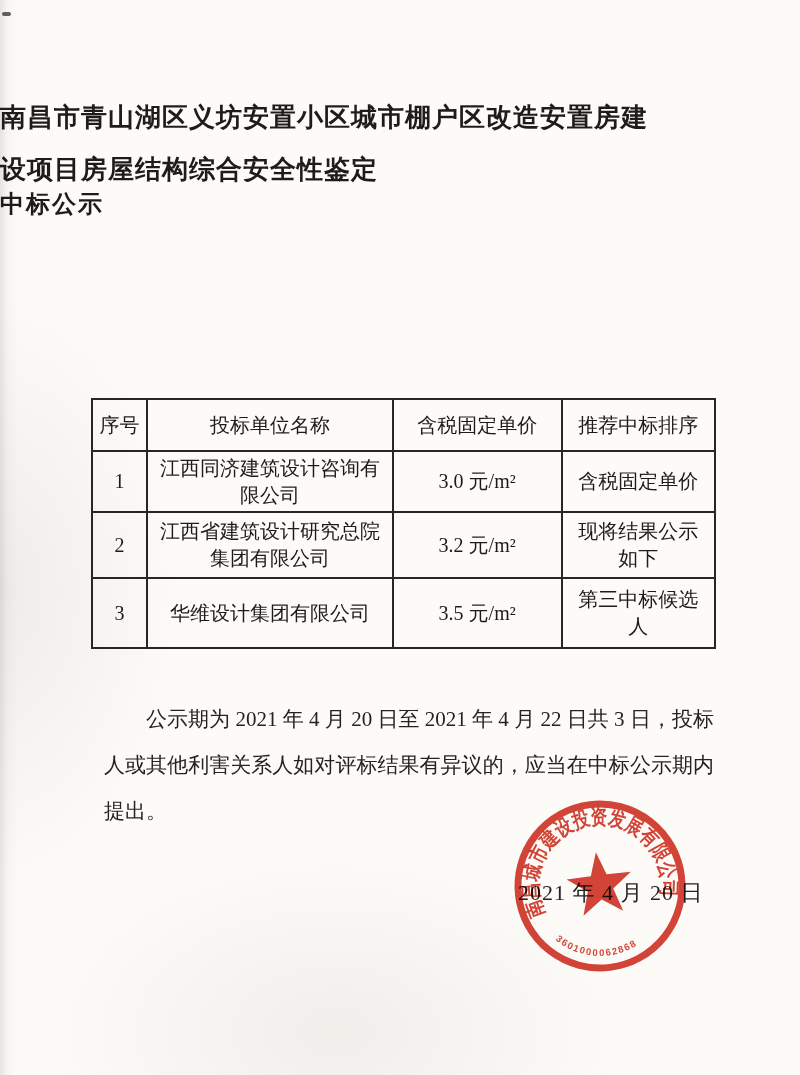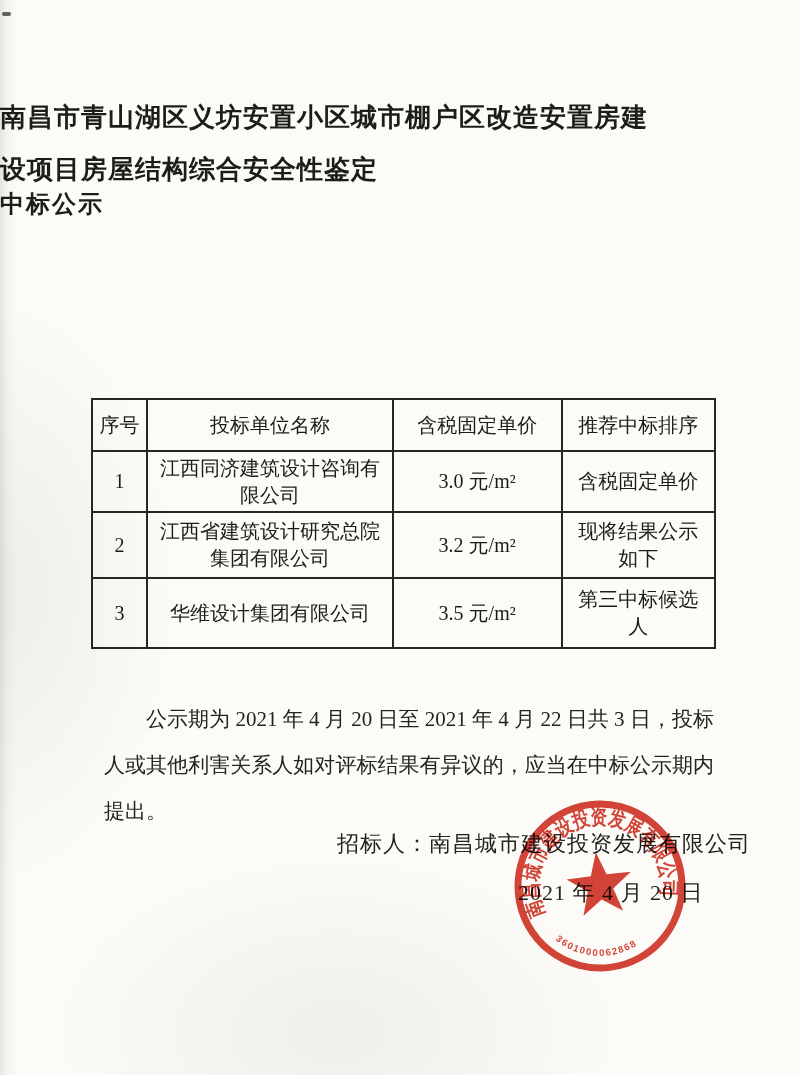--- a/index.html
+++ b/index.html
@@ -101,21 +101,20 @@
       <td>3</td>
       <td>华维设计集团有限公司</td>
       <td>3.5 元/m²</td>
       <td>第三中标候选人</td>
     </tr>
   </tbody>
     </table>
 
   <div class="para para-2">公示期为 2021 年 4 月 20 日至 2021 年 4 月 22 日共 3 日，投标人或其他利害关系人如对评标结果有异议的，应当在中标公示期内提出。</div>
 
-  <div class="sign-line">招标人：南昌城市建设投资发展有限公司</div>
   <div class="date-line">2021 年 4 月 20 日</div>
 
   <svg class="seal" viewBox="-100 -100 200 200" xmlns="http://www.w3.org/2000/svg">
     <defs>
       <path id="sealTopArc" d="M -58.26 21.2 A 62 62 0 1 1 58.26 21.2" fill="none"></path>
       <path id="sealBottomArc" d="M -53.62 45 A 70 70 0 0 0 53.62 45" fill="none"></path>
     </defs>
     <circle cx="0" cy="0" r="82" fill="none" stroke="#cf2a1b" stroke-width="7" opacity="0.95"></circle>
     <polygon fill="#cf2a1b" opacity="0.95" points="0,-34 7.94,-10.92 32.34,-10.51 12.84,4.17 19.99,27.51 0,13.5 -19.99,27.51 -12.84,4.17 -32.34,-10.51 -7.94,-10.92"></polygon>
     <text class="seal-company-text" fill="#cf2a1b" opacity="0.95">

